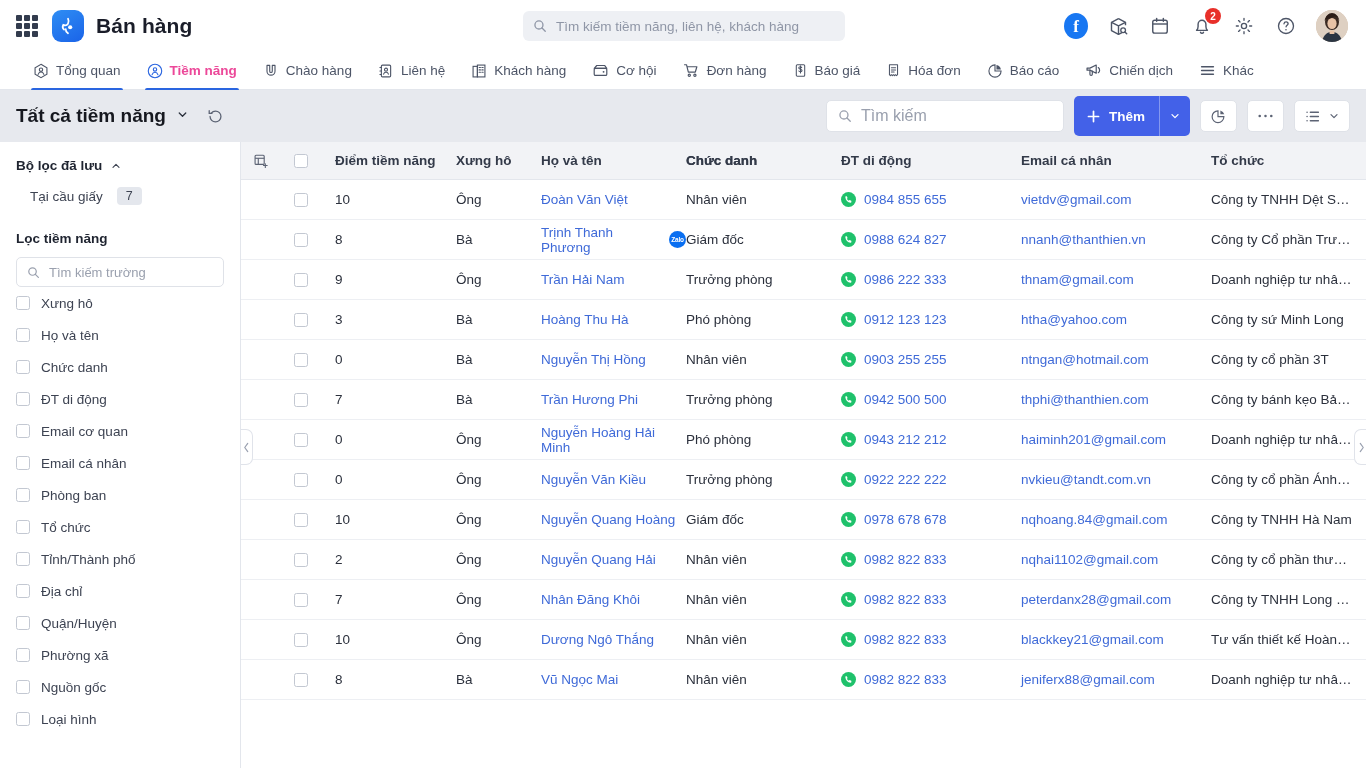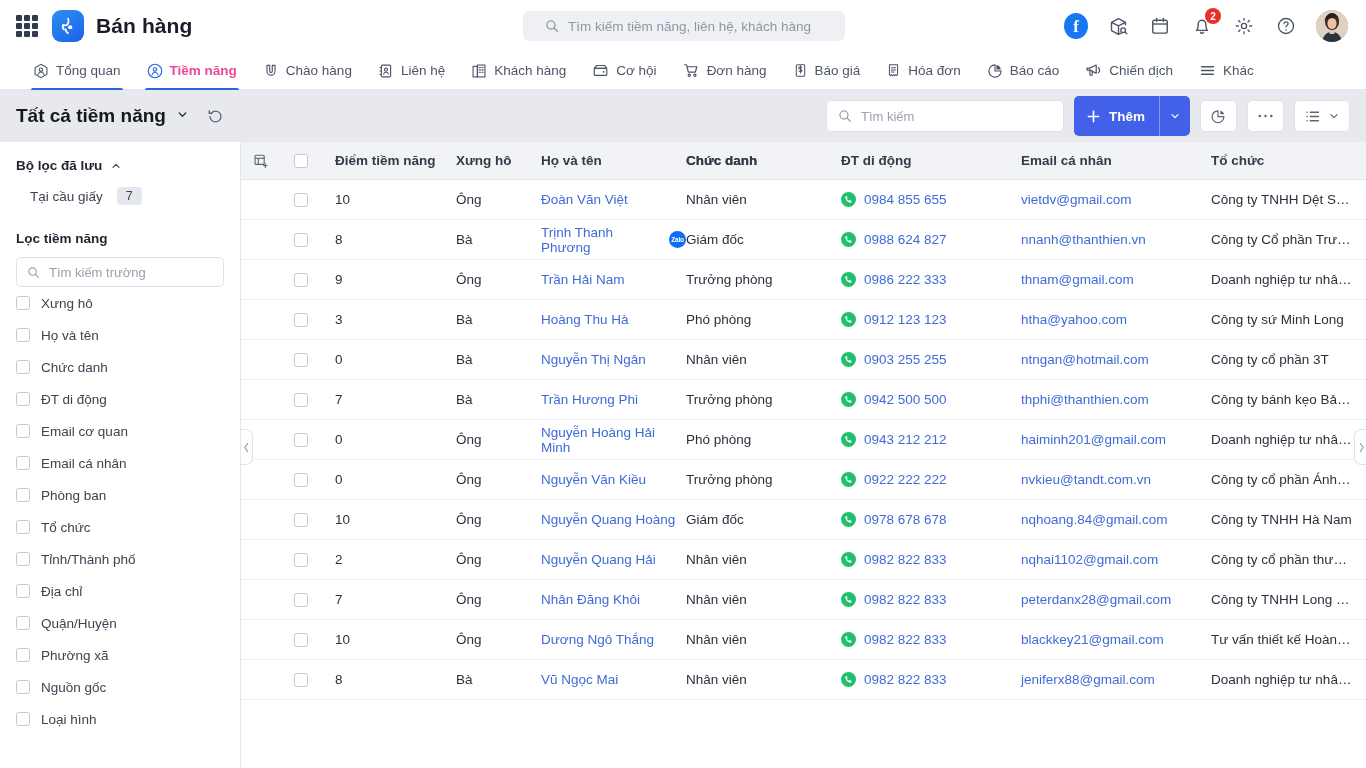--- a/index.html
+++ b/index.html
@@ -27,21 +27,21 @@
     background: linear-gradient(150deg, #2f8ef4 0%, #1a63e8 100%);
     display: flex; align-items: center; justify-content: center;
     margin-right: 12px; flex: 0 0 auto;
   }
   .app-title {
     font-size: 21px; font-weight: bold; color: #1a1d29; letter-spacing: .1px;
   }
   .global-search {
     position: absolute; left: 523px; top: 11px;
     width: 322px; height: 30px; background: #eef0f4;
-    border-radius: 6px; display: flex; align-items: center; padding: 0 22px;
+    border-radius: 6px; display: flex; align-items: center; padding: 0 10px;
   }
   .global-search .ph { font-size: 13.5px; color: #8f96a6; margin-left: 9px; }
   .top-icons {
     margin-left: auto; display: flex; align-items: center; gap: 18px;
     padding-right: 2px;
   }
   .ticon { width: 24px; height: 24px; display: flex; align-items: center; justify-content: center; cursor: pointer; position: relative; }
   .fb {
     width: 26px; height: 26px; border-radius: 50%; background: #1877f2;
     color: #fff; font-weight: bold; font-size: 17px; font-family: "Liberation Serif", serif;
@@ -81,21 +81,21 @@
   .page-title { font-size: 19px; font-weight: bold; color: #16181f; }
   .chev-title { margin-left: 10px; cursor: pointer; }
   .refresh-btn { margin-left: 18px; cursor: pointer; display: flex; }
   .tb-right {
     margin-left: auto; display: flex; align-items: center; gap: 10px;
   }
   .tb-search {
     width: 238px; height: 32px; background: #fff; border: 1px solid #dfe2e8;
     border-radius: 5px; display: flex; align-items: center; padding: 0 11px;
   }
-  .tb-search .ph { font-size: 13px; color: #9aa0ae; margin-left: 9px; text-align: right; }
+  .tb-search .ph { font-size: 16px; color: #9aa0ae; margin-left: 9px; text-align: right; }
   .btn-add {
     height: 40px; background: #4361e8; border-radius: 5px; color: #fff;
     display: flex; align-items: center; font-size: 13.5px; font-weight: bold;
     cursor: pointer; overflow: hidden;
   }
   .btn-add .lbl { display: flex; align-items: center; gap: 8px; padding: 0 14px 0 12px; }
   .btn-add .split { width: 1px; align-self: stretch; background: rgba(255,255,255,.35); }
   .btn-add .carc { padding: 0 9px; display: flex; align-items: center; }
   .icon-btn {
     height: 32px; min-width: 34px; background: #fff; border: 1px solid #dfe2e8;
@@ -662,21 +662,21 @@
           <div class="c-org">Công ty sứ Minh Long</div>
         </div>
         <div class="trow">
           <div class="c-ins"></div>
           <div class="c-chk">
             <span class="cbox"></span>
           </div>
           <div class="c-score">0</div>
           <div class="c-hon">Bà</div>
           <div class="c-name">
-            <span class="link">Nguyễn Thị Ngân</span>
+            <span class="link">Nguyễn Thị Hồng</span>
           </div>
           <div class="c-title">Nhân viên</div>
           <div class="c-phone">
             <span class="phone-ic">
               <svg width="9" height="9" viewBox="0 0 16 16" fill="#fff">
                 <path d="M4.3 2.2c.5 0 .9.3 1.1.8l.7 1.7c.2.5.1 1-.3 1.3l-.7.6c.8 1.6 2 2.8 3.6 3.6l.6-.7c.3-.4.8-.5 1.3-.3l1.7.7c.5.2.8.6.8 1.1v1.4c0 .7-.6 1.3-1.3 1.2C6.6 13.2 2.8 9.4 2.3 3.5c0-.7.5-1.3 1.2-1.3z"></path>
               </svg>
             </span>
             <span class="link">0903 255 255</span>
           </div>

